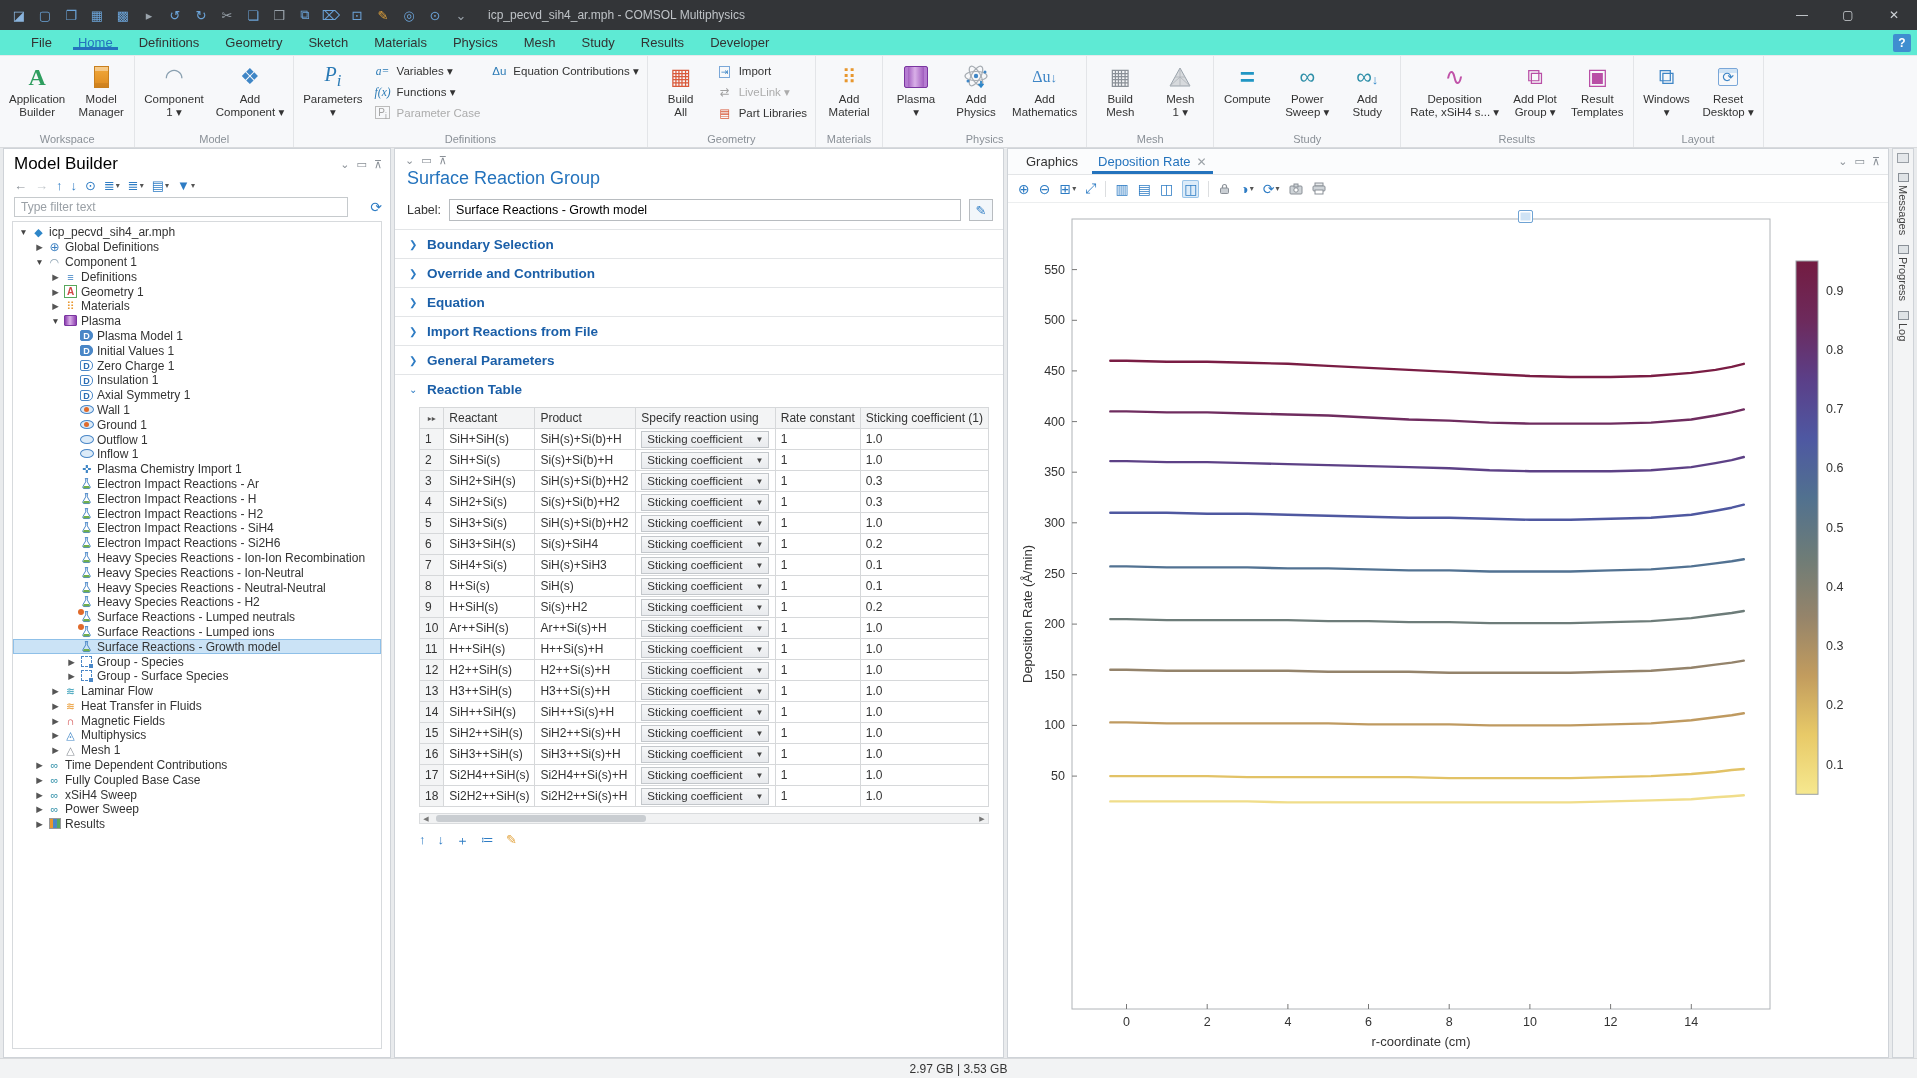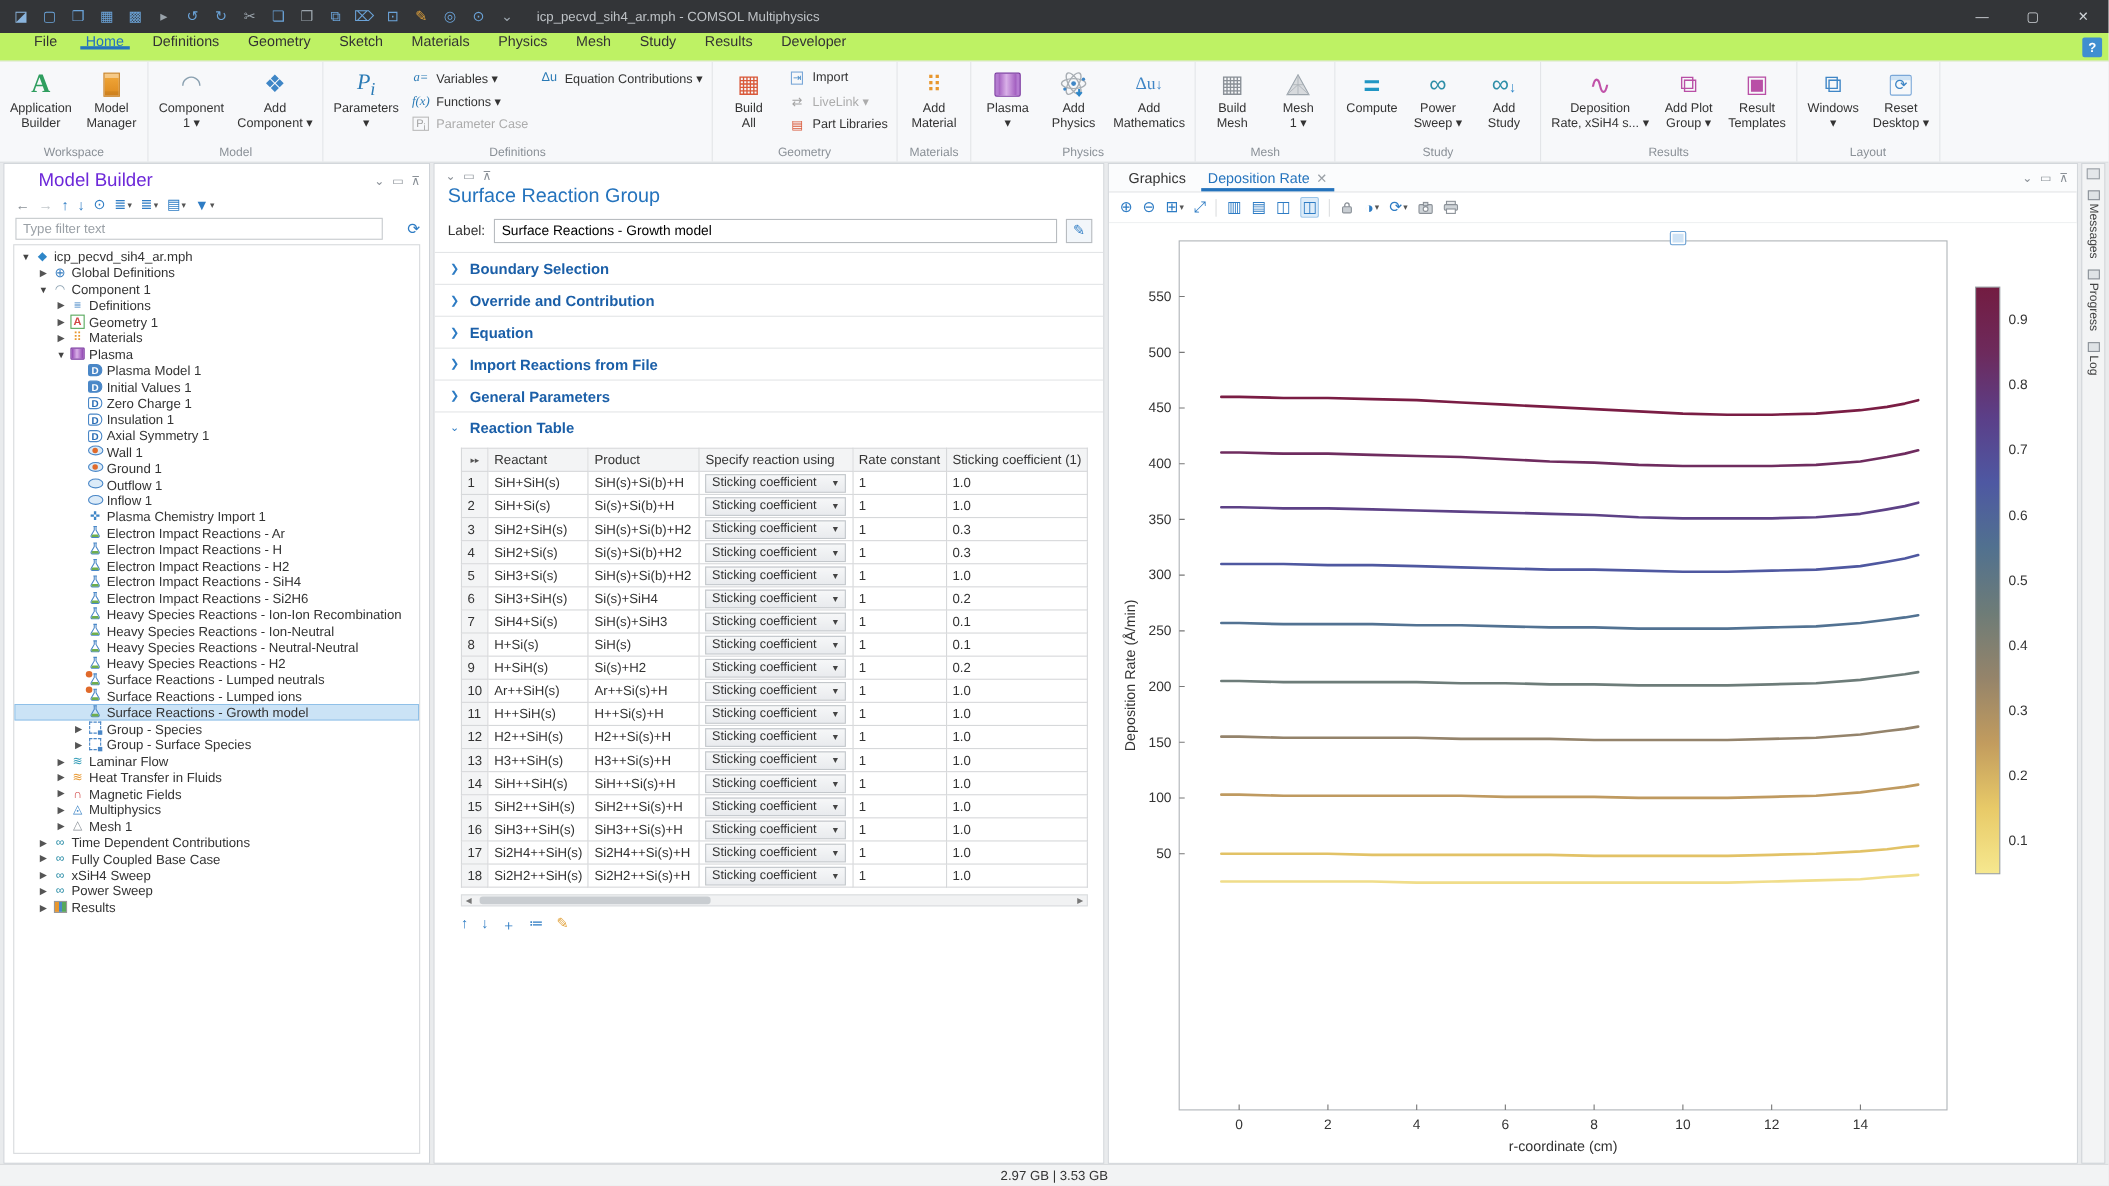--- a/index.html
+++ b/index.html
@@ -11,21 +11,21 @@
   .titlebar { height:30px; background:#333538; display:flex; align-items:center; color:#c8c8c8; }
   .qat { display:flex; align-items:center; padding-left:6px; }
   .qat .qi { width:26px; height:30px; display:flex; align-items:center; justify-content:center;
     font-size:13px; cursor:default; }
   .tb-title { margin-left:14px; font-size:12px; color:#bfc3c7; white-space:nowrap; }
   .win-controls { margin-left:auto; display:flex; height:30px; }
   .win-controls .wc { width:46px; display:flex; align-items:center; justify-content:center;
     color:#cfd3d7; font-size:12px; }
 
   
-  .menubar { height:26px; background:#bef264; display:flex; align-items:flex-start;
+  .menubar { height:26px; background:#5eead4; display:flex; align-items:center;
     border-bottom:1px solid #e7e9eb; padding-left:18px; }
   .mtab { padding:0 13px; display:flex; align-items:center; font-size:13px; color:#333; position:relative; }
   .mtab.active { color:#2473bd; }
   .mtab.active::after { content:""; position:absolute; left:8px; right:8px; bottom:0;
     height:3px; background:#2473bd; }
   .help-btn { margin-left:auto; margin-right:6px; align-self:center; width:18px; height:18px;
     background:#3f8ed0; color:#fff; font-weight:bold; display:flex; align-items:center;
     justify-content:center; border-radius:2px; font-size:12px; }
 
   
@@ -62,21 +62,21 @@
   .ic-results { display:inline-block; width:12px; height:11px;
     background:linear-gradient(90deg,#e8972e 33%,#4a87c7 33% 66%,#57a85c 66%); border:1px solid #999; }
 
   
   .main { display:flex; height:910px; gap:3px; padding:0 3px; background:#e9ebed; }
   .panel { background:#fff; border:1px solid #cfd3d8; overflow:hidden; }
 
   
   .mb-panel { width:388px; display:flex; flex-direction:column; }
   .p-head { display:flex; align-items:center; padding:5px 8px 1px 10px; }
-  .p-title { font-size:17px; color:#6d28d9; flex:1;margin-left:21px; }
+  .p-title { font-size:17px; color:#000000; flex:1; }
   .p-ctrl { display:flex; gap:7px; color:#8a9097; font-size:11px; }
   .mb-toolbar { display:flex; align-items:center; gap:8px; padding:3px 10px 4px 10px; font-size:13px; }
   .mb-toolbar .ti { display:flex; align-items:center; gap:1px; }
   .mb-toolbar .dd { font-size:8px; color:#555; }
   .filter-row { display:flex; align-items:center; gap:22px; padding:0 8px 4px 10px; }
   .filter-input { flex:1; height:20px; border:1px solid #c6cacd; padding:0 6px; font-size:12px;
     color:#333; font-family:inherit; }
   .filter-input::placeholder { color:#9aa0a6; }
   .refresh-ic { color:#2e7cc4; font-size:14px; }
   .tree-wrap { flex:1; margin:0 8px 8px 8px; border:1px solid #d7dadd; overflow:hidden; padding-top:3px; }

